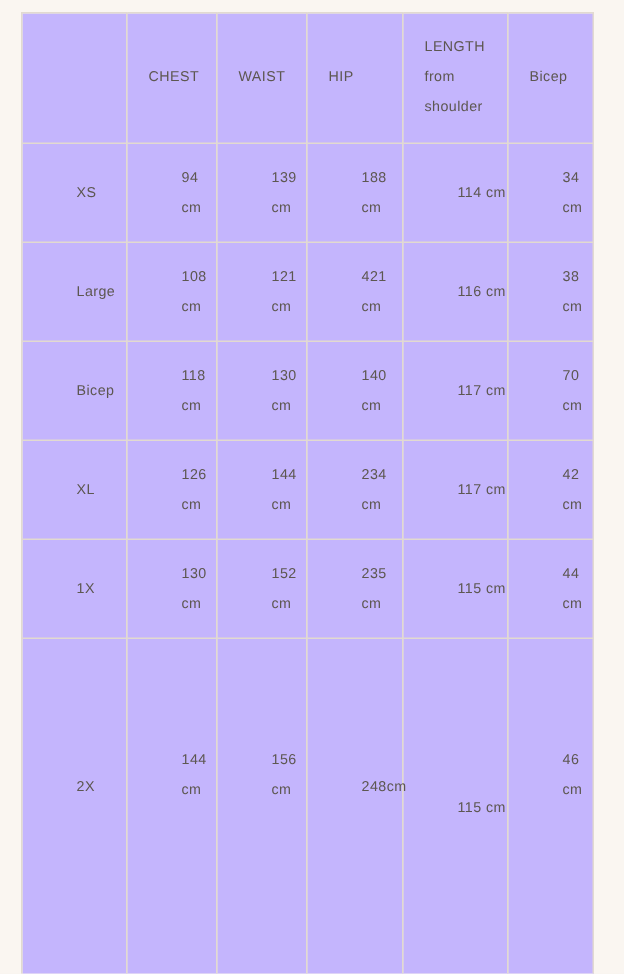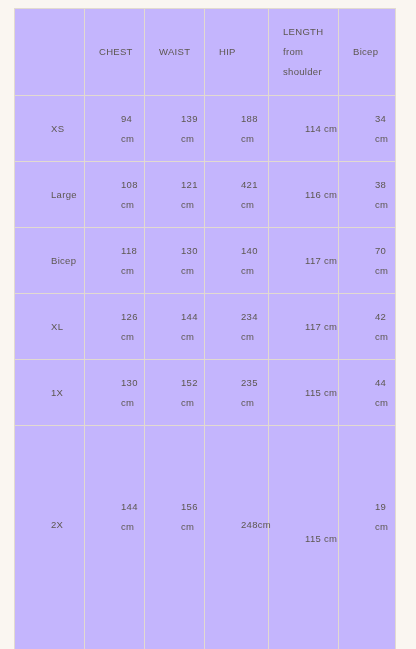--- a/index.html
+++ b/index.html
@@ -219,19 +219,19 @@
         <td class="raise">
             <span class="cell-text">156 cm</span>
           </td>
         <td class="raise-sm">
             <span class="cell-text">248cm</span>
           </td>
         <td>
             <span class="cell-text">115 cm</span>
           </td>
         <td class="raise">
-            <span class="cell-text">19 cm</span>
+            <span class="cell-text">46 cm</span>
           </td>
       </tr>
 
     </tbody>
   </table>
 </div>
 
 </body></html>

